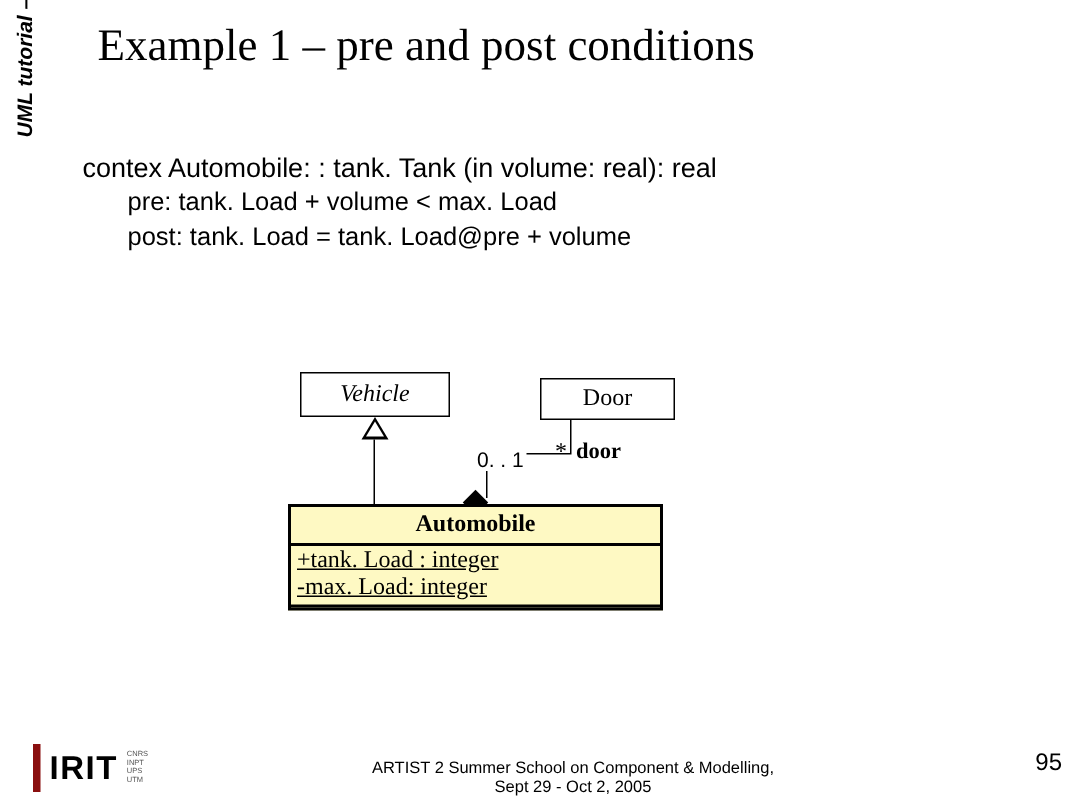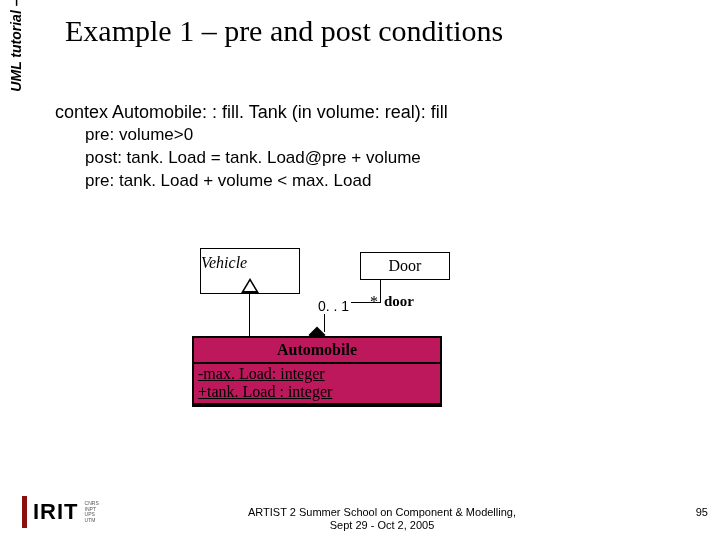--- a/index.html
+++ b/index.html
@@ -39,23 +39,23 @@
     font-size: 18px;
     line-height: 1.35;
   }
   .code-block .indent { padding-left: 30px; font-size: 17px; }
 
   .vehicle-box {
     position: absolute;
     left: 200px;
     top: 248px;
     width: 100px;
-    height: 46px;
+    height: 30px;
     border: 1px solid #000;
-    text-align: left;
+    text-align: center;
     font-style: italic;
     font-size: 16px;
     line-height: 28px;
   }
   .door-box {
     position: absolute;
     left: 360px;
     top: 252px;
     width: 90px;
     height: 28px;
@@ -152,21 +152,21 @@
     font-weight: bold;
   }
 
   .auto-box {
     position: absolute;
     left: 192px;
     top: 336px;
     width: 250px;
     border: 2px solid #000;
     font-size: 16px;
-    background:#be185d;
+    background:#fef9c3;
   }
   .auto-name {
     border-bottom: 2px solid #000;
     text-align: center;
     font-weight: bold;
     padding: 3px 0;
   }
   .auto-attrs {
     border-bottom: 2px solid #000;
     padding: 1px 4px;
@@ -188,21 +188,21 @@
     font-family: Arial, sans-serif;
     font-size: 11px;
     line-height: 1.2;
     margin-left: 44px;
   }
   .page-num {
     position: absolute;
     right: 12px;
     bottom: 22px;
     font-family: Arial, sans-serif;
-    font-size: 11px;
+    font-size: 16px;
   }
 
   .logo {
     position: absolute;
     left: 22px;
     bottom: 12px;
     display: flex;
     align-items: center;
     gap: 6px;
   }
@@ -222,46 +222,45 @@
   }
 </style>
 </head>
 <body>
 
 <div class="sidebar-label">UML tutorial – Ileana Ober</div>
 
 <div class="title">Example 1 – pre and post conditions</div>
 
 <div class="code-block">
-  <div>contex Automobile: : fill. Tank (in volume: real): fill</div>
-  <div class="indent">pre: volume&gt;0</div>
+  <div>contex Automobile: : tank. Tank (in volume: real): real</div>
+  <div class="indent">pre: tank. Load + volume &lt; max. Load</div>
   <div class="indent">post: tank. Load = tank. Load@pre + volume</div>
-  <div class="indent">pre: tank. Load + volume &lt; max. Load</div>
 </div>
 
 <div class="vehicle-box">Vehicle</div>
 <div class="door-box">Door</div>
 
 <div class="gen-tri"></div>
 <div class="gen-line"></div>
 
 <div class="comp-diamond"></div>
 <div class="comp-line-from-diamond"></div>
 <div class="comp-line-h"></div>
 <div class="comp-line-v"></div>
 
 <div class="mult-01">0. . 1</div>
 <div class="mult-star">*</div>
 <div class="role-door">door</div>
 
 <div class="auto-box">
   <div class="auto-name">Automobile</div>
   <div class="auto-attrs">
+    <div>+tank. Load : integer</div>
     <div>-max. Load: integer</div>
-    <div>+tank. Load : integer</div>
   </div>
 </div>
 
 <div class="logo">
   <div class="logo-bar"></div>
   <div class="logo-text">IRIT</div>
   <div class="logo-side">
     <div>CNRS</div>
     <div>INPT</div>
     <div>UPS</div>

